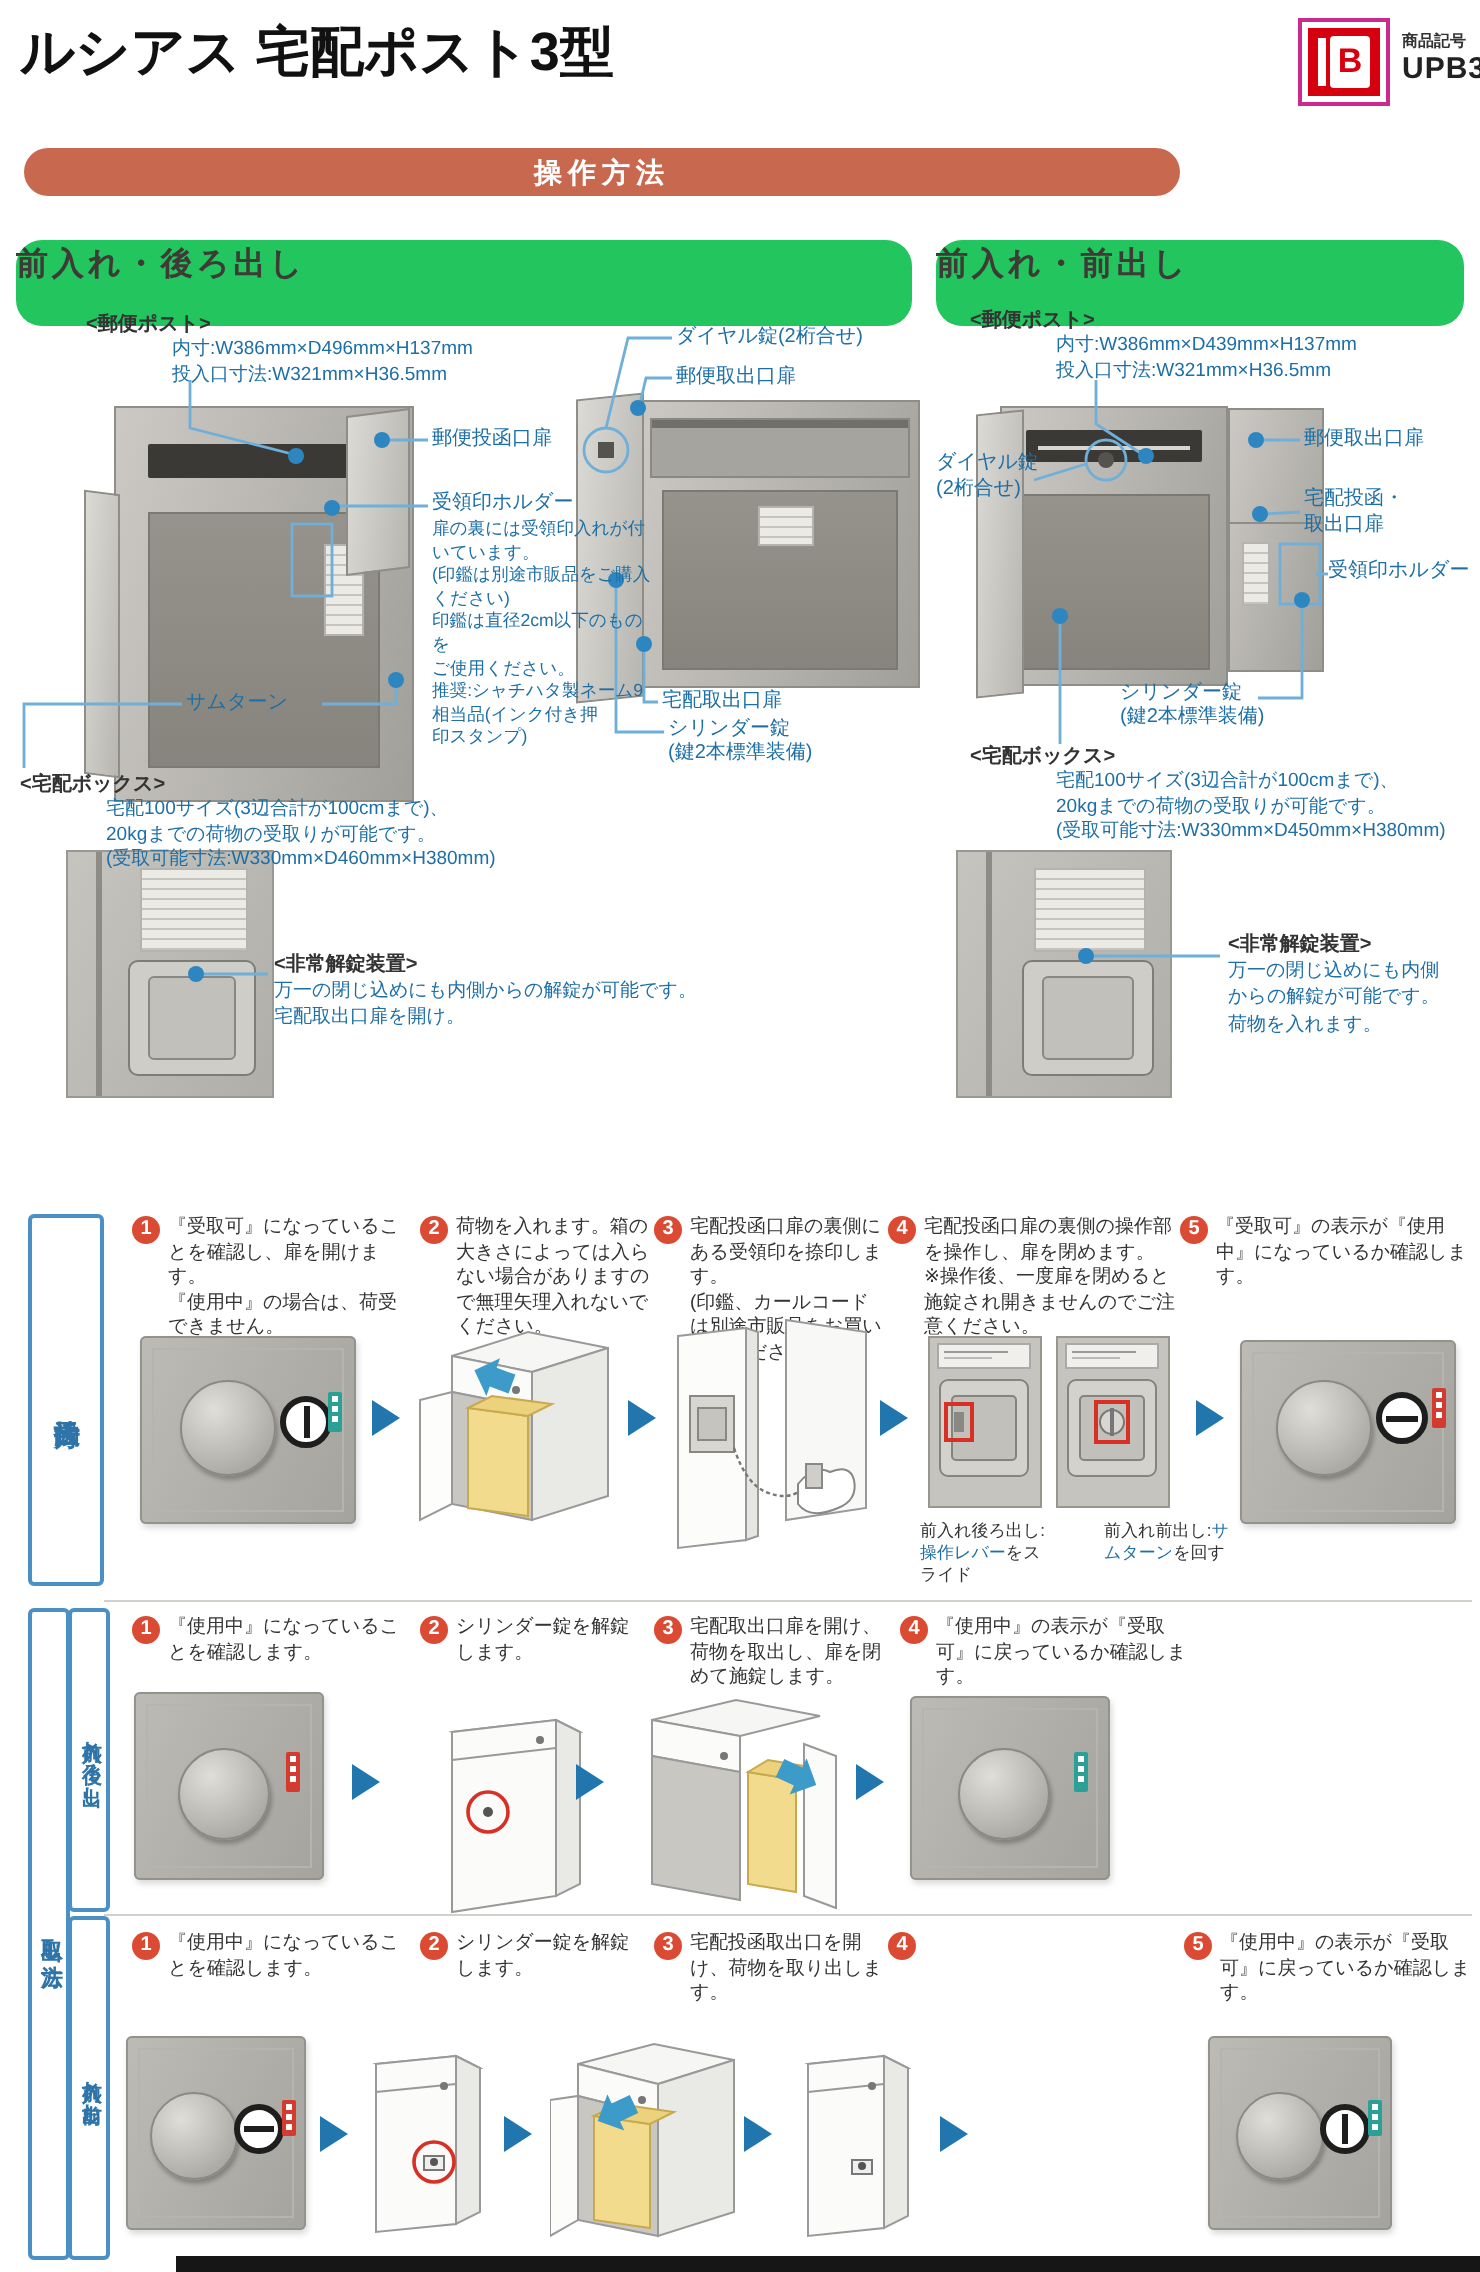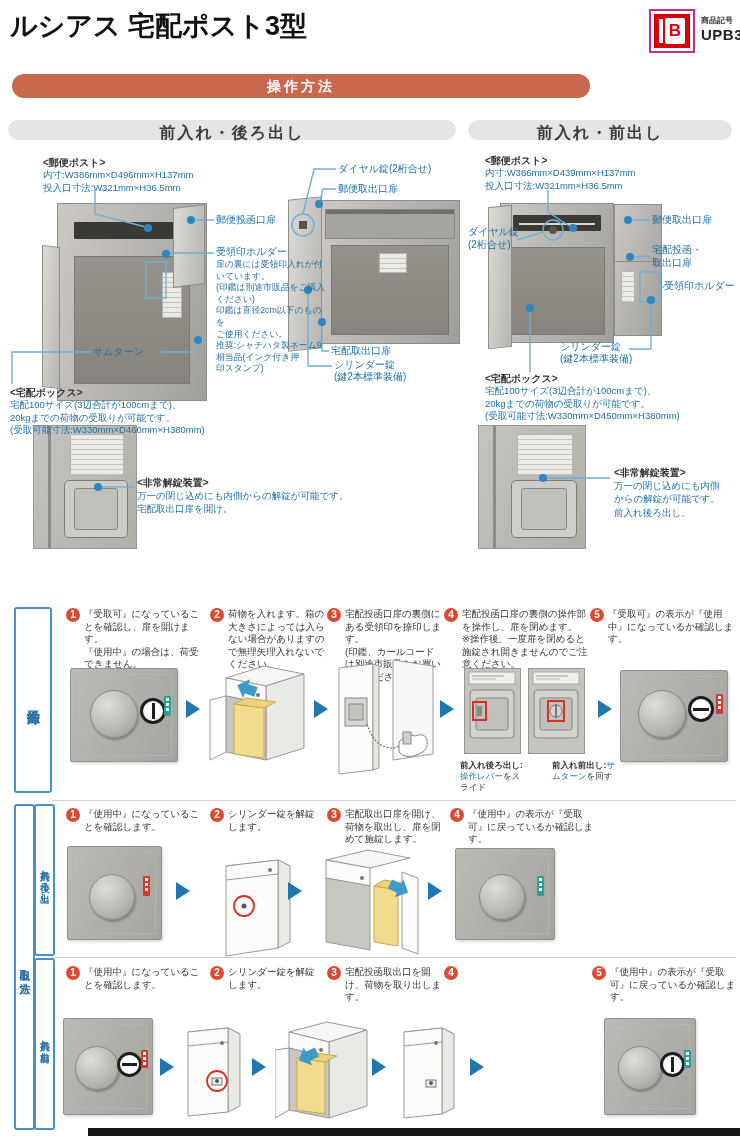--- a/index.html
+++ b/index.html
@@ -2,39 +2,39 @@
 <html><head>
 <meta charset="utf-8">
 <style>
   html,body{margin:0;padding:0;background:#fff;}
   .page{position:relative;width:740px;height:1136px;background:#fff;overflow:hidden;
         font-family:"Liberation Sans","DejaVu Sans",sans-serif;}
   .abs{position:absolute;}
   .title{font-size:27px;font-weight:bold;color:#111;}
   .banner{background:#C8694F;color:#fff;font-weight:bold;font-size:14px;text-align:center;
           border-radius:12px;height:24px;line-height:24px;letter-spacing:3px;}
-  .pill{background:#e5e5e5;color:#3E3A35;font-weight:bold;font-size:16px;text-align:center;
-        border-radius:13px;height:20px;line-height:26px;letter-spacing:2px;}
-  .spec{font-size:9.5px;line-height:1.32;color:#1E6FA5;}
+  .pill{background:#22c55e;color:#3E3A35;font-weight:bold;font-size:16px;text-align:left;
+        border-radius:13px;height:43px;line-height:26px;letter-spacing:2px;}
+  .spec{font-size:9.5px;line-height:1.32;color:#1E6FA5;margin-left:43px;}
   .blkhead{font-size:10px;font-weight:bold;color:#333;line-height:1.3;}
   .bluelbl{font-size:10px;font-weight:normal;color:#1E6FA5;line-height:1.25;}
   .desc{font-size:8.8px;color:#1E6FA5;line-height:1.32;}
   .pre{white-space:pre-line;}
   .emtext{font-size:9.5px;color:#1E6FA5;line-height:1.4;}
   .step{display:flex;gap:4px;align-items:flex-start;}
   .stepnum{width:14px;height:14px;border-radius:50%;background:#DB4A32;color:#fff;font-size:10px;
            font-weight:bold;text-align:center;line-height:14px;flex:0 0 14px;}
   .steptext{font-size:9.5px;color:#333;line-height:1.32;white-space:pre-line;}
   .arrow{width:0;height:0;border-top:9px solid transparent;border-bottom:9px solid transparent;
          border-left:14px solid #2176AE;}
   .vbox{border:2px solid #4A90C4;border-radius:3px;display:flex;align-items:center;justify-content:center;
         writing-mode:vertical-rl;text-orientation:upright;color:#2E74A8;font-weight:bold;background:#fff;}
   .divider{height:1px;background:#d4d1cc;}
   .cap{font-size:8.5px;color:#333;line-height:1.3;}
-  .capb{font-weight:bold;text-align:center;}
+  .capb{font-weight:normal;text-align:center;}
   .capblue{color:#1E6FA5;}
   
   .boxface{background:linear-gradient(105deg,#ccc9c4,#aeaca7 70%,#a19f9a);border:1px solid #8f8d88;}
   .slot{position:absolute;background:#3b3935;border-radius:1px;}
   .slot i{position:absolute;left:6px;right:6px;top:50%;height:2px;background:#d8d6d1;display:block;}
   .interior{position:absolute;background:linear-gradient(180deg,#95938c,#86847d);border:1px solid #7b7974;}
   .sticker{position:absolute;background:#eceae5;border:1px solid #b5b3ae;
            background-image:repeating-linear-gradient(180deg,transparent 0 4px,#c6c4bf 4px 5px);}
   .doorpanel{background:linear-gradient(95deg,#dcdad5,#b8b6b1);border:1px solid #8f8d88;}
   .compartment{position:absolute;background:#a6a49f;border:1px solid #8a8883;box-shadow:inset 0 4px 0 #716f6a;}
@@ -185,21 +185,21 @@
     <div class="vstrip" style="left:14px"></div>
     <div class="sticker" style="left:38px;top:8px;width:54px;height:40px"></div>
     <div class="device" style="left:32px;top:54px;width:64px;height:56px">
         <div class="device-in"></div>
       </div>
   </div>
   <div class="abs" style="left:614px;top:466px;width:125px;z-index:3">
     <div class="blkhead">&lt;非常解錠装置&gt;</div>
     <div class="emtext pre">万一の閉じ込めにも内側
 からの解錠が可能です。
-前入れ後ろ出し。</div>
+荷物を入れます。</div>
   </div>
 
   <svg class="abs" style="left:0;top:0;z-index:2;pointer-events:none" width="740" height="1136">
     <g fill="none" stroke="#6FAFD8" stroke-width="1.4">
       <polyline points="95,190 95,214 146,227"></polyline>
       <polyline points="214,220 193,220"></polyline>
       <polyline points="214,253 168,253"></polyline>
       <polyline points="161,352 198,352 198,342"></polyline>
       <polyline points="91,352 12,352 12,384"></polyline>
       <polyline points="336,169 314,169 303,214"></polyline>

